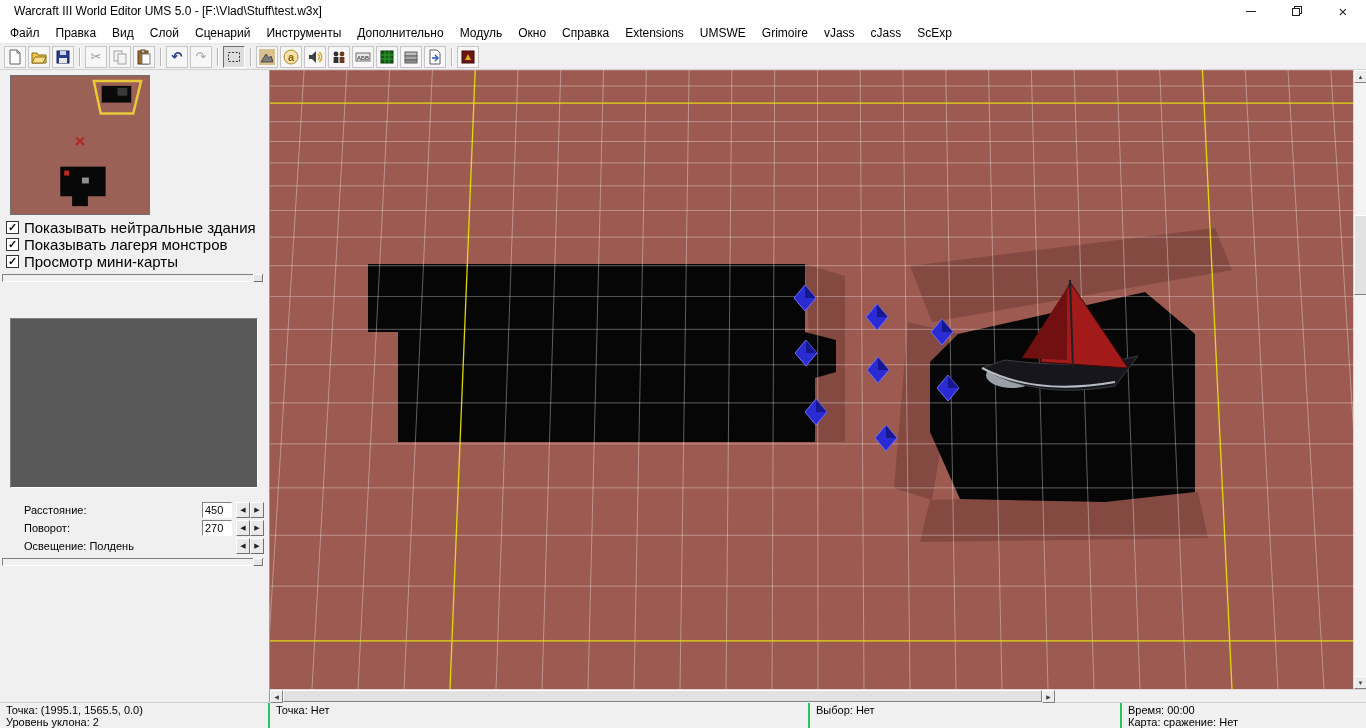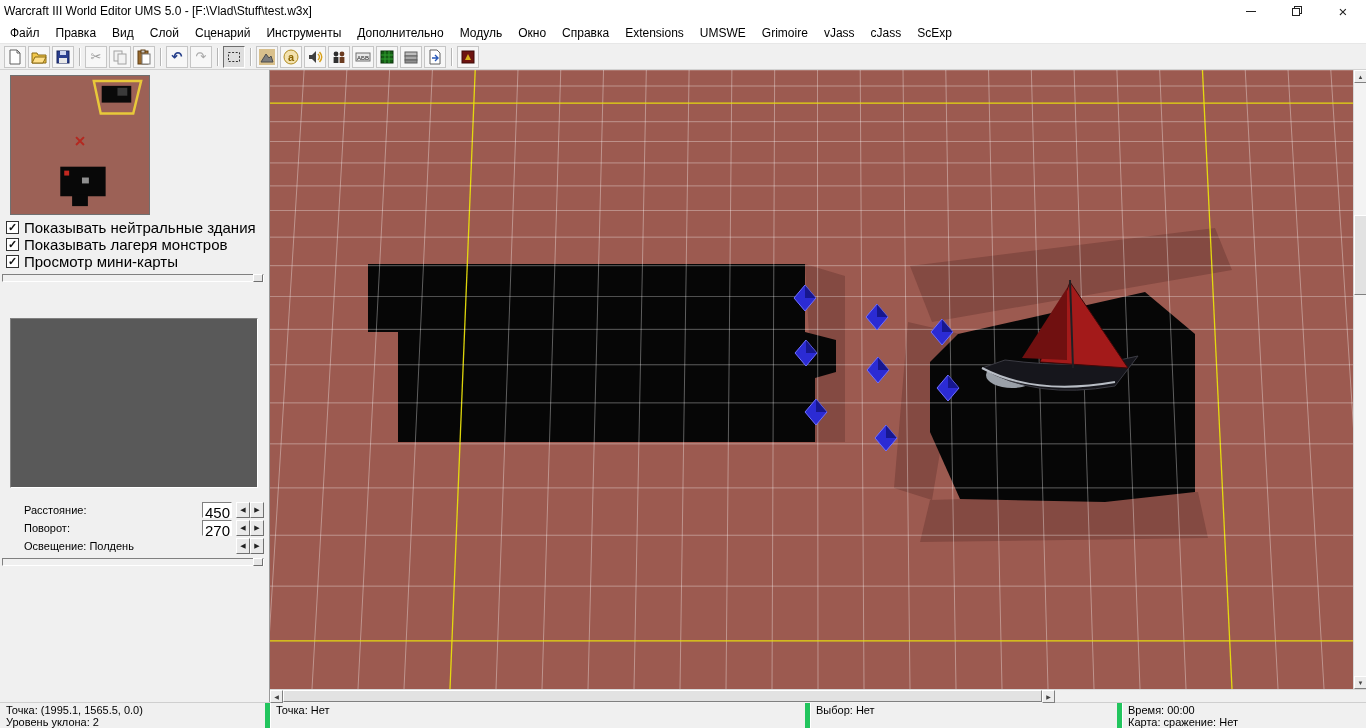--- a/index.html
+++ b/index.html
@@ -1,21 +1,21 @@
 <!DOCTYPE html>
 <html><head>
 <meta charset="utf-8">
 <style>
   *{margin:0;padding:0;box-sizing:border-box}
   html,body{width:1366px;height:728px;overflow:hidden}
   body{font-family:"Liberation Sans",sans-serif;font-size:12px;background:#f0f0f0;color:#000}
 
   
   .titlebar{height:22px;background:#ffffff;display:flex;align-items:center}
-  .title-text{flex:1;padding-left:4px;font-size:12px;white-space:nowrap}
+  .title-text{flex:1;padding-left:14px;font-size:12px;white-space:nowrap}
   .win-btn{width:46px;height:22px;display:flex;align-items:center;justify-content:center;color:#222;cursor:default}
   .min-glyph{display:inline-block;width:10px;height:1px;background:#222}
   .close-glyph{font-size:15px;line-height:15px}
 
   
   .menubar{height:22px;background:#ffffff;display:flex;align-items:center;padding-left:2px;border-bottom:1px solid #e7e7e7}
   .menu-item{padding:3px 8px;font-size:12px;white-space:nowrap}
 
   
   .toolbar{height:26px;background:#f0f0f0;display:flex;align-items:center;padding:0 3px;border-bottom:1px solid #d2d2d2}
@@ -31,40 +31,40 @@
   .minimap-box{position:absolute;left:10px;top:5px;width:140px;height:140px;border:1px solid #707070}
   .chk-row{position:absolute;left:6px;height:15px;display:flex;align-items:center}
   .chk-box{width:13px;height:13px;background:#fff;border:1px solid #333;display:flex;align-items:center;justify-content:center;margin-right:5px}
   .chk-mark{font-size:11px;font-weight:bold;line-height:11px;color:#111}
   .chk-label{font-size:15px;white-space:nowrap}
   .h-slider{position:absolute;left:2px;width:262px;height:8px;border:1px solid;border-color:#808080 #ffffff #ffffff #808080;background:#f0f0f0}
   .h-slider .thumb{position:absolute;right:0;top:-1px;width:10px;height:8px;background:#e6e6e6;border:1px solid;border-color:#ffffff #707070 #707070 #ffffff}
   .preview-pane{position:absolute;left:10px;top:248px;width:248px;height:170px;background:#595959;border:1px solid;border-color:#808080 #ffffff #ffffff #808080}
   .field-row{position:absolute;left:12px;width:250px;height:16px;font-size:11px}
   .f-label{position:absolute;left:12px;top:2px;white-space:nowrap}
-  .f-value{position:absolute;left:190px;top:0;width:30px;height:16px;background:#fff;border:1px solid;border-color:#808080 #ffffff #ffffff #808080;font-size:15px;padding:1px 2px}
+  .f-value{position:absolute;left:190px;top:0;width:30px;height:16px;background:#fff;border:1px solid;border-color:#808080 #ffffff #ffffff #808080;font-size:11px;padding:1px 2px}
   .spin{position:absolute;top:0;width:14px;height:16px;background:#e9e9e9;border:1px solid;border-color:#ffffff #707070 #707070 #ffffff;display:flex;align-items:center;justify-content:center;font-size:7px;color:#222}
   .spin.l{left:224px}.spin.r{right:32px;left:238px}
 
   
   .viewport-col{position:relative;width:1096px;height:632px;background:#9c5a50}
   #vp{position:absolute;left:0;top:0;display:block}
   .vscroll{position:absolute;right:0;top:0;width:13px;height:619px;background:#f3f3f3;border-left:1px solid #d8d8d8}
   .sb-btn{position:absolute;width:13px;height:13px;background:#ececec;border:1px solid;border-color:#ffffff #808080 #808080 #ffffff;display:flex;align-items:center;justify-content:center;font-size:6px;color:#444}
   .vscroll .up{top:0;left:0}.vscroll .down{bottom:0;left:0}
   .vscroll .thumb{position:absolute;left:0;top:145px;width:13px;height:80px;background:#e2e2e2;border:1px solid;border-color:#ffffff #808080 #808080 #ffffff}
   .hscroll-row{position:absolute;left:0;bottom:0;width:1096px;height:13px;background:#f0f0f0;border-top:1px solid #d8d8d8;display:flex}
   .hscroll{position:relative;width:785px;height:13px;background:#f3f3f3}
   .hscroll .left{left:0;top:0}.hscroll .right{right:0;top:0}
   .hscroll .thumb{position:absolute;left:13px;top:0;width:759px;height:12px;background:#e2e2e2;border:1px solid;border-color:#ffffff #808080 #808080 #ffffff}
   .hscroll-filler{flex:1;background:#f0f0f0}
 
   
   .statusbar{height:26px;background:#f0f0f0;border-top:1px solid #cfcfcf;display:flex;font-size:11px}
-  .sb-sec{padding:1px 6px 0 6px;border-right:5px solid #22c55e;box-shadow:1px 0 0 #ffffff;overflow:hidden;white-space:nowrap}
+  .sb-sec{padding:1px 6px 0 6px;border-right:2px solid #22c55e;box-shadow:1px 0 0 #ffffff;overflow:hidden;white-space:nowrap}
   .sb-sec.s1{width:270px}.sb-sec.s2{width:540px}.sb-sec.s3{width:312px}.sb-sec.s4{flex:1;border-right:none}
   .sb-line{line-height:12px}
 </style>
 </head>
 <body>
 
 <div class="titlebar">
   <div class="title-text">Warcraft III World Editor UMS 5.0 - [F:\Vlad\Stuff\test.w3x]</div>
   <div class="win-btn">
       <span class="min-glyph"></span>

